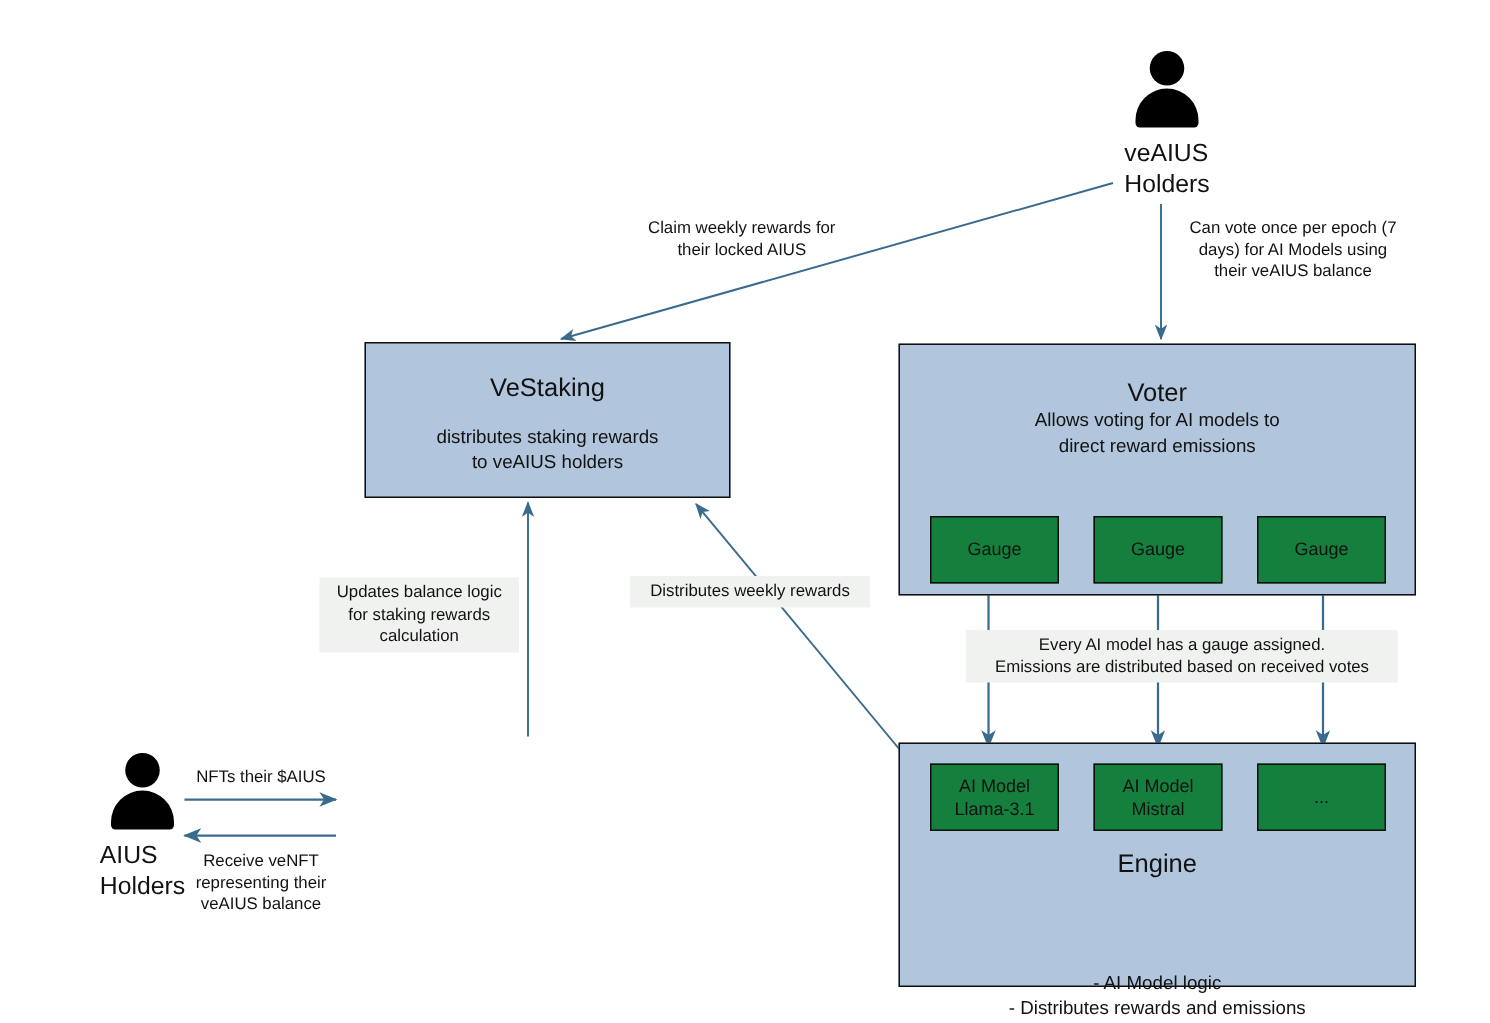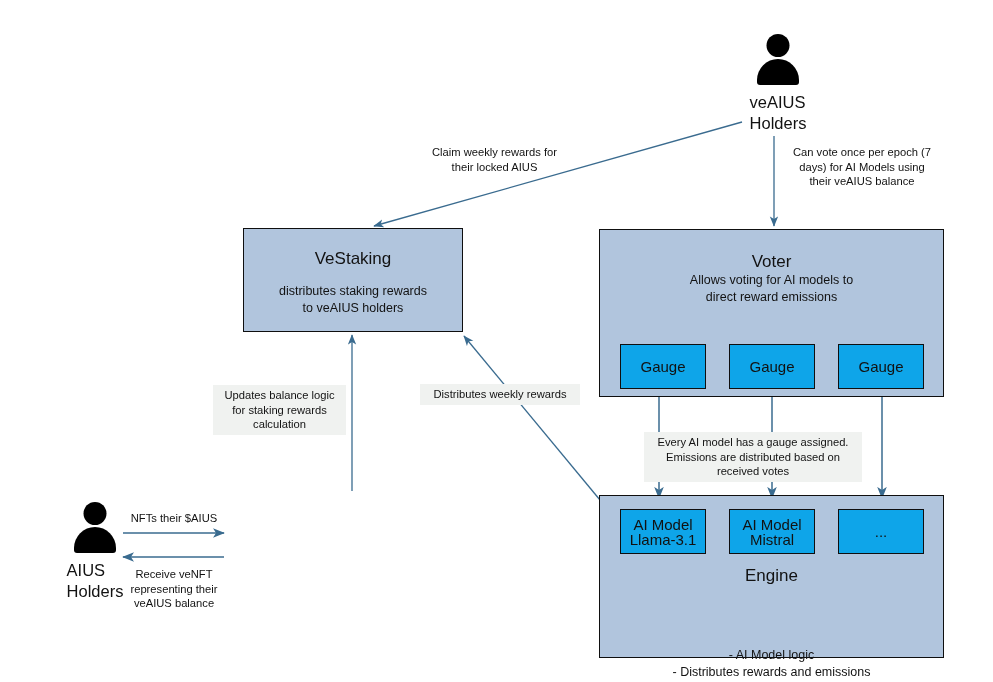--- a/index.html
+++ b/index.html
@@ -47,27 +47,27 @@
   }
   .node-sub {
     font-size: 12.5px;
     line-height: 17px;
     text-align: center;
     color: #121212;
   }
   .subbox {
     position: absolute;
     box-sizing: border-box;
-    background: #0ea5e9;
+    background: #15803d;
     border: 1.3px solid #0f0f0f;
     display: flex;
     align-items: center;
     justify-content: center;
     text-align: center;
-    font-size: 15px;
+    font-size: 12px;
     line-height: 15px;
     color: #121212;
   }
   .actor {
     position: absolute;
     display: flex;
     flex-direction: column;
     align-items: center;
   }
   .actor-glyph {
@@ -158,21 +158,21 @@
 
   <div class="actor" style="left:40px; top:500px; width:110px;">
     <div class="actor-glyph">
       <div class="head"></div>
       <div class="body"></div>
     </div>
     <div class="actor-label">AIUS
 Holders</div>
   </div>
 
-  <div class="node" style="left:243px; top:228px; width:220px; height:104px; justify-content:flex-start; padding-top:20px;">
+  <div class="node" style="left:243px; top:228px; width:244px; height:104px; justify-content:flex-start; padding-top:20px;">
     <div class="node-title">VeStaking</div>
     <div class="node-sub" style="margin-top:14px; white-space:pre-line;">distributes staking rewards
 to veAIUS holders</div>
   </div>
 
   <div class="node" style="left:599px; top:229px; width:345px; height:168px; justify-content:flex-start; padding-top:22px;">
     <div class="node-title">Voter</div>
     <div class="node-sub" style="white-space:pre-line;">Allows voting for AI models to
 direct reward emissions</div>
   </div>
@@ -198,21 +198,21 @@
   <div class="edge-label plain" style="left:782px; top:145px; width:160px; text-align:center;">Can vote once per epoch (7
 days)  for AI Models using
 their veAIUS balance</div>
 
   <div class="edge-label boxed" style="left:213px; top:385px; width:133px;">Updates balance logic
 for staking rewards
 calculation</div>
 
   <div class="edge-label boxed" style="left:420px; top:384px; width:160px;">Distributes weekly rewards</div>
 
-  <div class="edge-label boxed" style="left:644px; top:432px; width:218px;">Every AI model has a gauge assigned.
+  <div class="edge-label boxed" style="left:644px; top:420px; width:288px;">Every AI model has a gauge assigned.
 Emissions are distributed based on received votes</div>
 
   <div class="edge-label plain" style="left:118px; top:511px; width:112px;">NFTs their $AIUS</div>
 
   <div class="edge-label plain" style="left:118px; top:567px; width:112px;">Receive veNFT
 representing their
 veAIUS balance</div>
 
 </div>
 

